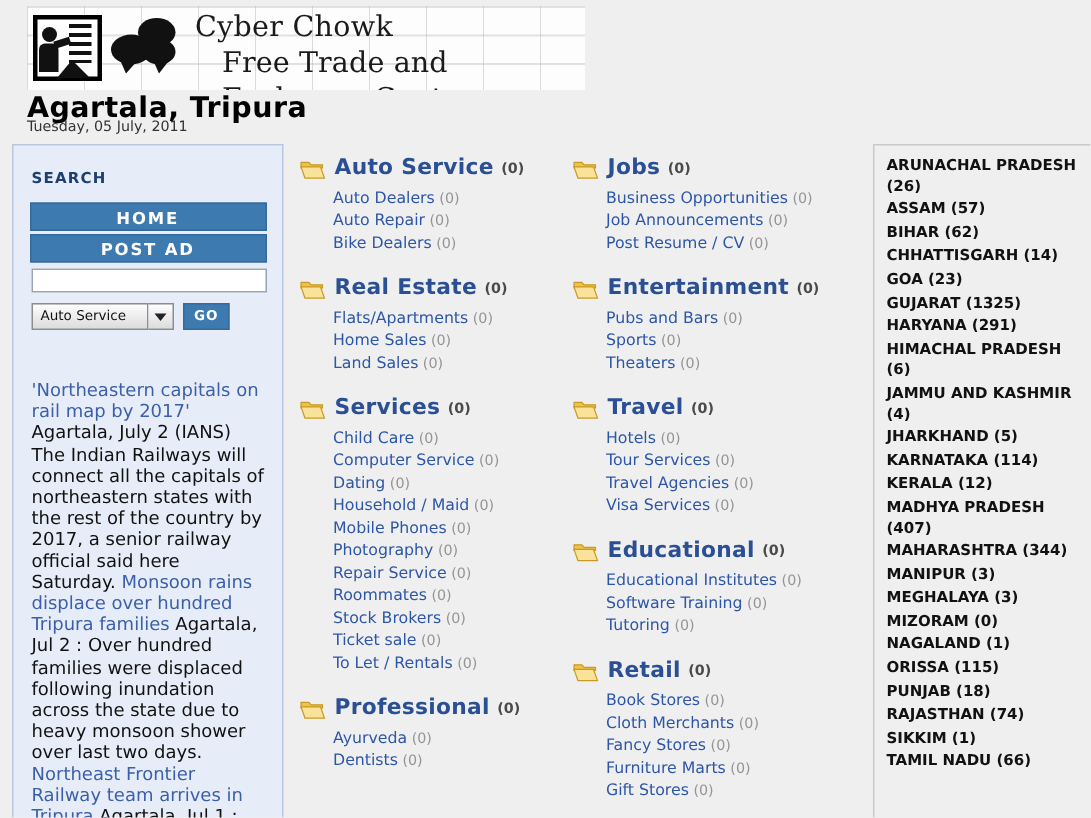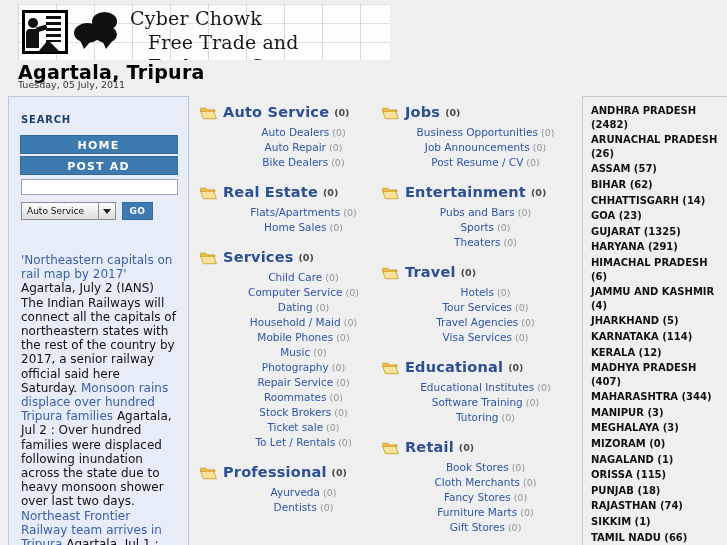--- a/index.html
+++ b/index.html
@@ -242,21 +242,20 @@
   .cat-count {
     font-size: 9.5px; font-weight: bold;
     color: #4a4a4a; margin-left: 5px;
   }
   .sub-list { margin: 0; padding: 0 0 0 22px; list-style: none; }
   .sub-item {
     font-size: 10.5px; line-height: 14px;
     color: #2d56a8;
     cursor: pointer;
     white-space: nowrap;
-    text-align: center;
   }
   .sub-count { color: #949494; font-size: 9.5px; }
 
   
   .state-item {
     font-size: 10px; font-weight: bold;
     color: #111; line-height: 13.6px;
     margin-bottom: 2px;
     cursor: pointer;
   }
@@ -339,38 +338,38 @@
               <span class="folder-icon"><svg viewBox="0 0 17 14" width="17" height="14">
                   <path d="M0.7 2.2 h5.2 l1.5 1.7 h7.6 v2.0 H0.7 Z" fill="#f0c24b" stroke="#c79a22" stroke-width="0.8"></path>
                   <path d="M0.7 5.3 h13.0 l2.6 7.4 H3.3 Z" fill="#fbe29a" stroke="#c79a22" stroke-width="0.8"></path>
                 </svg></span>
               <span class="cat-title">Real Estate</span>
               <span class="cat-count">(0)</span>
             </div>
             <ul class="sub-list">
               <li class="sub-item"><span>Flats/Apartments</span><span class="sub-count"> (0)</span></li>
               <li class="sub-item"><span>Home Sales</span><span class="sub-count"> (0)</span></li>
+              <li class="sub-item"><span>Land Sales</span><span class="sub-count"> (0)</span></li>
             </ul>
           </div>
           <div class="cat-block">
             <div class="cat-head">
               <span class="folder-icon"><svg viewBox="0 0 17 14" width="17" height="14">
                   <path d="M0.7 2.2 h5.2 l1.5 1.7 h7.6 v2.0 H0.7 Z" fill="#f0c24b" stroke="#c79a22" stroke-width="0.8"></path>
                   <path d="M0.7 5.3 h13.0 l2.6 7.4 H3.3 Z" fill="#fbe29a" stroke="#c79a22" stroke-width="0.8"></path>
                 </svg></span>
               <span class="cat-title">Services</span>
               <span class="cat-count">(0)</span>
             </div>
             <ul class="sub-list">
               <li class="sub-item"><span>Child Care</span><span class="sub-count"> (0)</span></li>
               <li class="sub-item"><span>Computer Service</span><span class="sub-count"> (0)</span></li>
               <li class="sub-item"><span>Dating</span><span class="sub-count"> (0)</span></li>
               <li class="sub-item"><span>Household / Maid</span><span class="sub-count"> (0)</span></li>
               <li class="sub-item"><span>Mobile Phones</span><span class="sub-count"> (0)</span></li>
-              <li class="sub-item"><span>Music</span><span class="sub-count"> (0)</span></li>
               <li class="sub-item"><span>Photography</span><span class="sub-count"> (0)</span></li>
               <li class="sub-item"><span>Repair Service</span><span class="sub-count"> (0)</span></li>
               <li class="sub-item"><span>Roommates</span><span class="sub-count"> (0)</span></li>
               <li class="sub-item"><span>Stock Brokers</span><span class="sub-count"> (0)</span></li>
               <li class="sub-item"><span>Ticket sale</span><span class="sub-count"> (0)</span></li>
               <li class="sub-item"><span>To Let / Rentals</span><span class="sub-count"> (0)</span></li>
             </ul>
           </div>
           <div class="cat-block">
             <div class="cat-head">
@@ -463,21 +462,20 @@
               <li class="sub-item"><span>Cloth Merchants</span><span class="sub-count"> (0)</span></li>
               <li class="sub-item"><span>Fancy Stores</span><span class="sub-count"> (0)</span></li>
               <li class="sub-item"><span>Furniture Marts</span><span class="sub-count"> (0)</span></li>
               <li class="sub-item"><span>Gift Stores</span><span class="sub-count"> (0)</span></li>
             </ul>
           </div>
         </div>
     </div>
 
     <div id="right-col">
-        <div class="state-item">ANDHRA PRADESH (2482)</div>
         <div class="state-item">ARUNACHAL PRADESH (26)</div>
         <div class="state-item">ASSAM (57)</div>
         <div class="state-item">BIHAR (62)</div>
         <div class="state-item">CHHATTISGARH (14)</div>
         <div class="state-item">GOA (23)</div>
         <div class="state-item">GUJARAT (1325)</div>
         <div class="state-item">HARYANA (291)</div>
         <div class="state-item">HIMACHAL PRADESH (6)</div>
         <div class="state-item">JAMMU AND KASHMIR (4)</div>
         <div class="state-item">JHARKHAND (5)</div>

